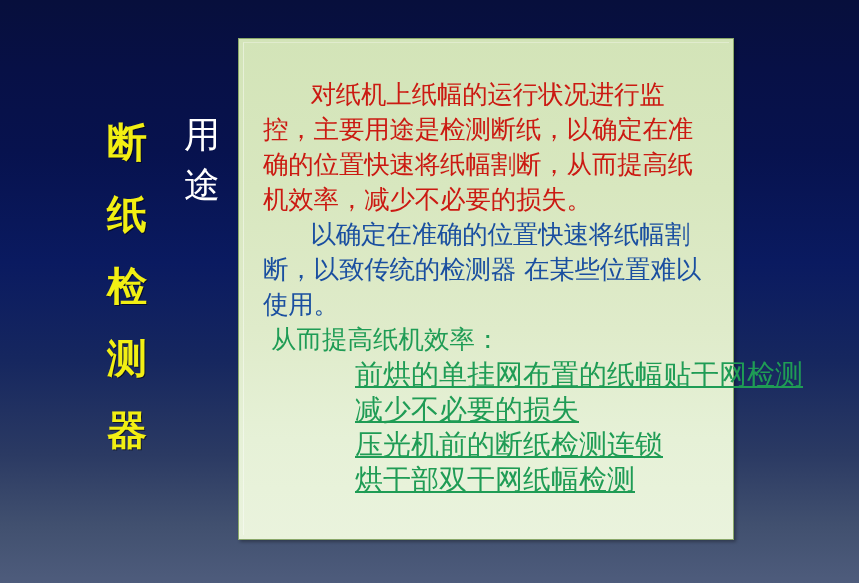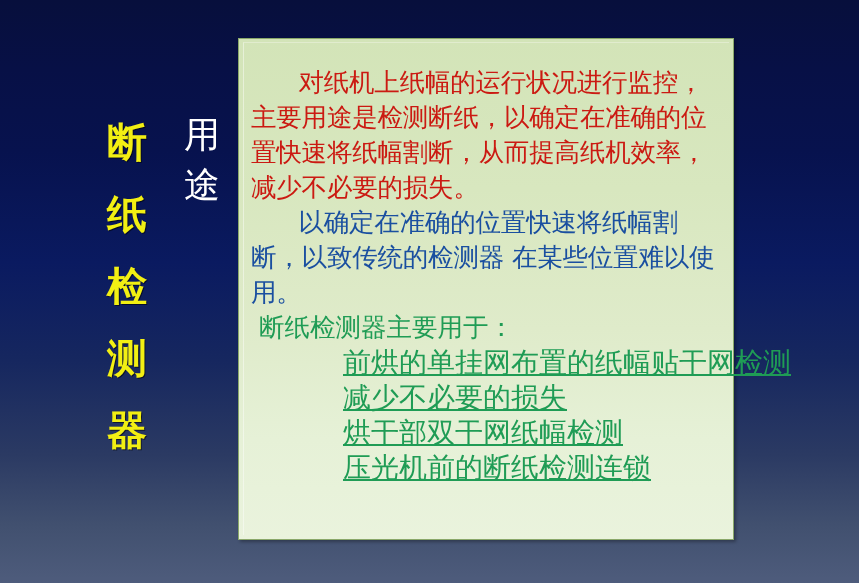--- a/index.html
+++ b/index.html
@@ -78,21 +78,21 @@
     box-sizing: border-box;
     border: 1px solid #8aa86a;
     background: linear-gradient(
         to bottom,
         #d3e4b8 0%,
         #d8e7bf 30%,
         #dfebca 58%,
         #e6f1d7 80%,
         #eaf3dd 100%);
     box-shadow: 2px 2px 3px rgba(0,0,0,0.30);
-    padding: 0;
+    padding: 12px;
   }
   
   #content-panel::before {
     content: "";
     position: absolute;
     left: 4px;
     top: 3px;
     right: 4px;
     bottom: 4px;
     border-left: 1px solid rgba(255,255,255,0.45);
@@ -161,25 +161,25 @@
     <span class="vs-char">途</span>
   </div>
 
   <div id="content-panel">
     <div id="panel-body">
 
       <p class="para para-red">      对纸机上纸幅的运行状况进行监控，主要用途是检测断纸，以确定在准确的位置快速将纸幅割断，从而提高纸机效率，减少不必要的损失。</p>
 
       <p class="para para-blue">      以确定在准确的位置快速将纸幅割断，以致传统的检测器 在某些位置难以使用。</p>
 
-      <p class="heading-green">断纸检测器主要用于：</p>
+      <p class="heading-green">从而提高纸机效率：</p>
 
       <ul class="list-green">
         <li>前烘的单挂网布置的纸幅贴干网检测</li>
         <li>减少不必要的损失</li>
+        <li>压光机前的断纸检测连锁</li>
         <li>烘干部双干网纸幅检测</li>
-        <li>压光机前的断纸检测连锁</li>
       </ul>
 
     </div>
   </div>
 
 </div>
 
 </body></html>

